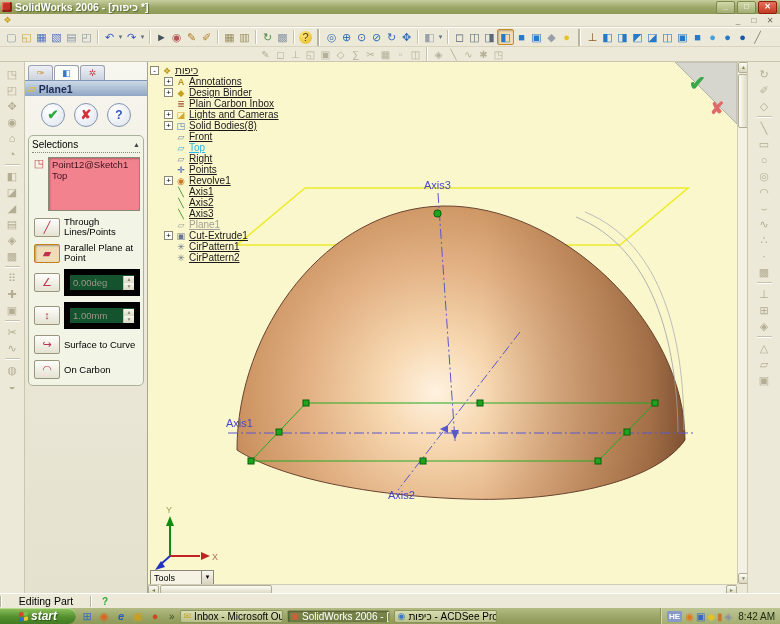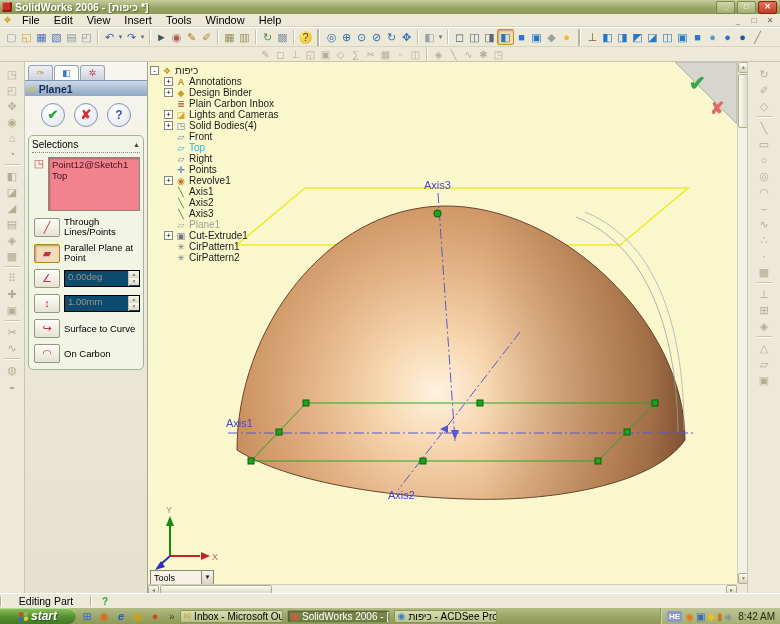--- a/index.html
+++ b/index.html
@@ -60,33 +60,33 @@
   .gb-arrow{font-size:7px;color:#444;}
   .sel-row{display:flex;gap:2px;margin-top:4px;}
   .sel-icon{width:14px;flex:none;color:#c05050;font-size:11px;text-align:center;}
   .sel-list{flex:1;height:50px;background:#f2828e;border:1px solid #8a8878;box-shadow:inset 1px 1px 2px rgba(0,0,0,.25);
     font-size:9.5px;color:#40101c;padding:1px 3px;line-height:11px;overflow:hidden;}
   .opt-row{display:flex;align-items:center;gap:4px;margin-top:6px;padding-left:2px;}
   .opt-btn{flex:none;width:24px;height:17px;border:1px solid #9a967e;border-radius:2px;
     background:linear-gradient(#fefefb,#e4e2d2);text-align:center;line-height:16px;font-size:11px;color:#c03050;}
   .opt-btn.pressed{background:#f0ddb8;border-color:#c08020;box-shadow:inset 1px 1px 2px rgba(0,0,0,.3);}
   .opt-label{font-size:9.5px;line-height:10px;}
-  .spin-box{display:flex;height:15px;border:1px solid #000000;background:#0c4a6e;flex:1;}
+  .spin-box{display:flex;align-items:center;height:15px;border:6px solid #000000;background:#14532d;flex:1;}
   .spin-val{flex:1;font-size:9.5px;color:#9a9684;padding-left:3px;}
   .spin-arr{width:10px;border-left:1px solid #c6c2ae;display:flex;flex-direction:column;}
   .spin-arr span{height:7px;font-size:5px;line-height:7px;text-align:center;color:#8a8670;background:linear-gradient(#f8f6ee,#dcd8c4);}
   
   .viewport{left:148px;top:62px;width:589px;height:522px;background:#fbf7cd;overflow:hidden;}
   .ftree{left:2px;top:3px;width:170px;font-size:10px;}
   .trow{display:flex;align-items:center;height:11px;white-space:nowrap;}
   .texp{flex:none;width:9px;height:9px;border:1px solid #8a8878;background:#fff;font-size:8px;line-height:7px;
     text-align:center;margin-right:2px;box-sizing:border-box;}
   .texp:empty{visibility:hidden;}
   .tico{flex:none;width:12px;text-align:center;font-size:9px;margin-right:2px;}
-  .lbl{font-size:10px;color:#1a1a1a;}
+  .lbl{font-size:10px;color:#1a1a1a;text-decoration:underline;}
   .lbl.sel{color:#28b4e8;}
   .lbl.ghost{color:#a0a098;}
   .viewcombo{left:2px;top:508px;width:62px;height:13px;display:flex;border:1px solid #8a8878;background:#f6f3e4;
     font-size:9px;align-items:center;}
   .viewcombo .cv{flex:1;padding-left:3px;}
   .viewcombo .dd{width:11px;height:100%;border-left:1px solid #8a8878;background:linear-gradient(#f8f6ee,#d8d4c0);
     text-align:center;font-size:7px;line-height:12px;}
   
   .vscroll{left:737px;top:62px;width:10px;height:522px;background:#f3f1e4;border-left:1px solid #d0ccb8;display:flex;flex-direction:column;}
   .hscroll{left:148px;top:584px;width:589px;height:9px;background:#f3f1e4;border-top:1px solid #d0ccb8;display:flex;}
@@ -138,30 +138,20 @@
     <span class="titletext">SolidWorks 2006 - [כיפות *]</span>
     <span class="wbtns">
       <span class="wbtn">_</span>
       <span class="wbtn">□</span>
       <span class="wbtn close">✕</span>
     </span>
   </div>
 
   <div class="abs menubar">
     <span class="mdiicon">❖</span>
-    <span style="display:flex;">
-
-    <span class="menu-item">File</span>
-        <span class="menu-item">Edit</span>
-        <span class="menu-item">View</span>
-        <span class="menu-item">Insert</span>
-        <span class="menu-item">Tools</span>
-        <span class="menu-item">Window</span>
-        <span class="menu-item">Help</span>
-      </span>
     <span class="mdibtns">
       <span>_</span>
       <span>□</span>
       <span>✕</span>
     </span>
   </div>
 
   <div class="abs tbrow tb1">
 
   <span class="ti" style="color:#8898b0">▢</span>
@@ -437,21 +427,21 @@
 
         <div class="trow" style="margin-left:14px">
           <span class="texp">+</span>
           <span class="tico" style="color:#d8a828">◪</span>
           <span class="lbl">Lights and Cameras</span>
         </div>
 
         <div class="trow" style="margin-left:14px">
           <span class="texp">+</span>
           <span class="tico" style="color:#4878b8">◳</span>
-          <span class="lbl">Solid Bodies(4)</span>
+          <span class="lbl">Solid Bodies(8)</span>
         </div>
 
         <div class="trow" style="margin-left:14px">
           <span class="texp"></span>
           <span class="tico" style="color:#7888a0">▱</span>
           <span class="lbl">Front</span>
         </div>
 
         <div class="trow" style="margin-left:14px">
           <span class="texp"></span>

